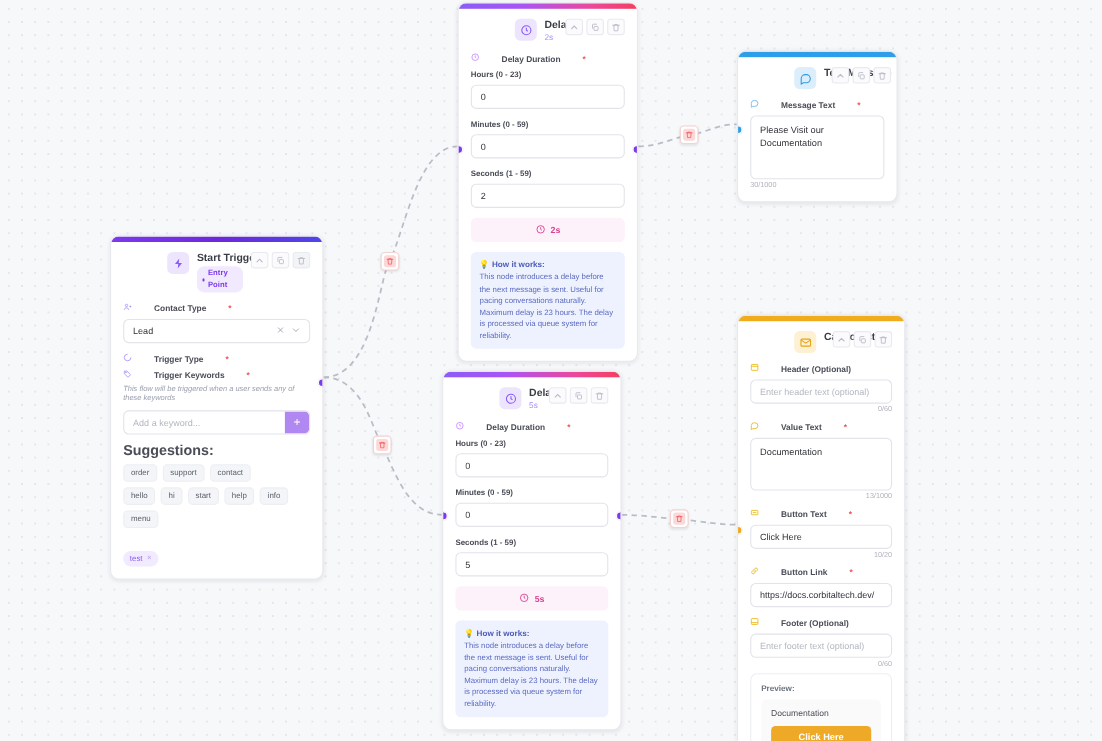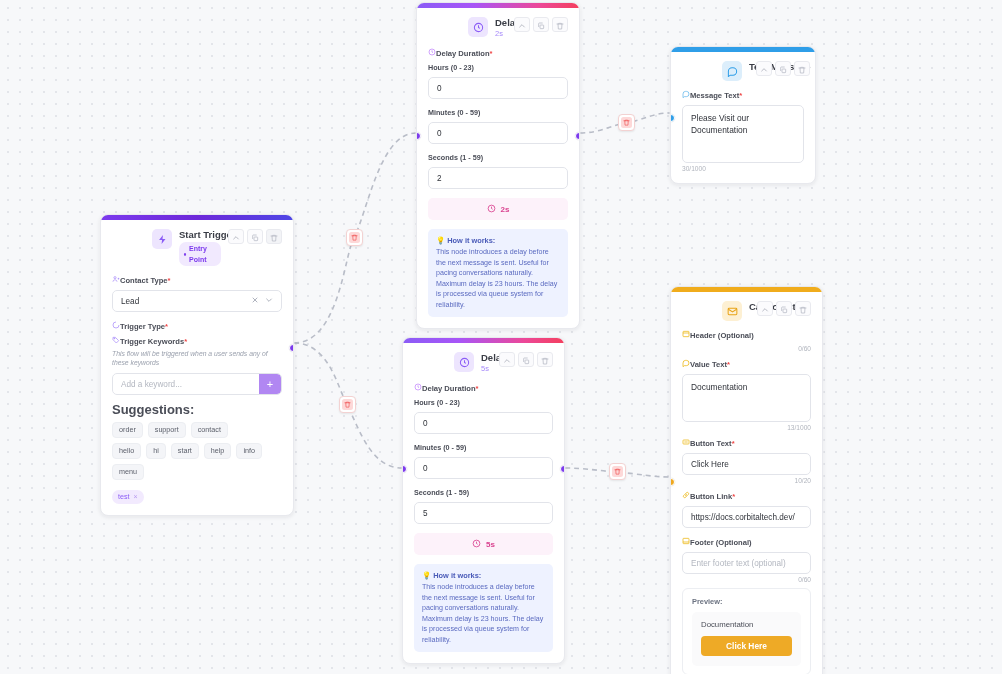--- a/index.html
+++ b/index.html
@@ -66,21 +66,21 @@
   .entry-badge {
     display: inline-flex; align-items: center; gap: 3px;
     background: #f1e9fe; color: #7c3aed;
     border-radius: 7px; padding: 1px 6px 1px 5px;
     font-size: 7px; font-weight: bold; line-height: 11px;
     margin-top: 1px;
   }
   .entry-badge .dot { width: 3px; height: 3px; border-radius: 50%; background: #7c3aed; display:inline-block; }
 
   .flabel {
-    display: flex; align-items: center; gap: 0;
+    display: flex; align-items: center; gap: 20px;
     font-size: 7.6px; font-weight: bold; color: #4a4d57;
     margin: 0 0 4px 0; line-height: 10px;
   }
   .flabel .req { color: #ef4444; font-weight: bold; }
   .flabel svg { flex: 0 0 auto; }
   .sublabel {
     font-size: 7.2px; color: #4a4d57; margin: 0 0 4px 0; line-height: 10px; font-weight: bold;
   }
   .hint {
     font-size: 6.8px; color: #9aa0ad; font-style: italic;
@@ -122,21 +122,21 @@
     flex: 1 1 auto; display: flex; align-items: center;
     padding: 0 8px; font-size: 8.2px; color: #b3b7c0;
   }
 
   .sugg-title { font-size: 13px; color: #4a4d57; margin-bottom: 5px; font-weight: bold; }
   .sugg-row { display: flex; flex-wrap: wrap; gap: 5px; margin-bottom: 5px; }
   .sugg {
     background: #f4f5f8; border: 1px solid #eceef2; border-radius: 4px;
     padding: 2px 6px; font-size: 7.2px; color: #5c606b; line-height: 10px;
   }
-  .kw-tags { display: flex; flex-wrap: wrap; gap: 5px; margin-top: 10px; }
+  .kw-tags { display: flex; flex-wrap: wrap; gap: 5px; margin-top: 21px; }
   .kw-tag {
     display: inline-flex; align-items: center; gap: 4px;
     background: #f2eafe; color: #8b5cf6; border-radius: 8px;
     padding: 2px 6px; font-size: 7.2px; line-height: 10px;
   }
   .kw-tag .x { color: #b79bee; font-size: 7px; }
 
   .delay-pill {
     background: #fdf2fa; border-radius: 5px;
     display: flex; align-items: center; justify-content: center; gap: 5px;
@@ -577,20 +577,23 @@
         </div>
       </div>
 
       <div class="flabel">
         <span><svg width="8" height="8" viewBox="0 0 24 24" fill="none" stroke="#eab308" stroke-width="2.2">
               <rect x="3" y="4" width="18" height="16" rx="2"></rect>
               <path d="M3 9h18"></path>
             </svg></span>
         <span>Header (Optional)</span>
       </div>
+      <div class="input placeholder" style="margin-bottom:2px;">
+        <span class="val">Enter header text (optional)</span>
+      </div>
       <div class="counter" style="margin-bottom:7px;">0/60</div>
 
       <div class="flabel">
         <span><svg width="8" height="8" viewBox="0 0 24 24" fill="none" stroke="#eab308" stroke-width="2.2">
               <path d="M21 12a8 8 0 01-8 8H7l-4 3V12a8 8 0 018-8h2a8 8 0 018 8z"></path>
             </svg></span>
         <span>Value Text</span>
         <span class="req">*</span>
       </div>
       <div class="textarea" style="height:48px;">

